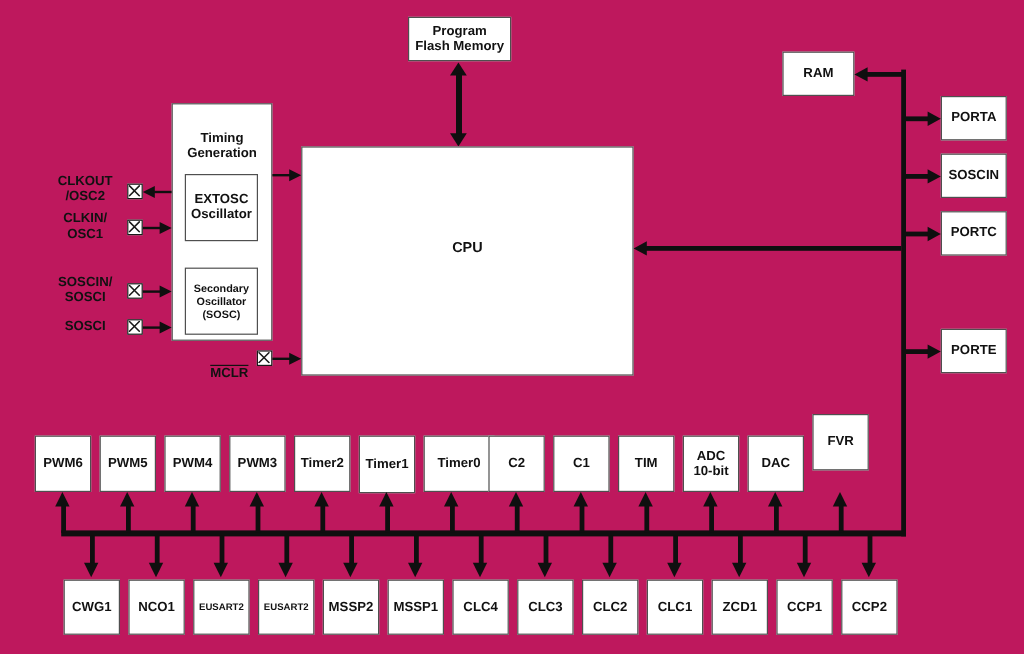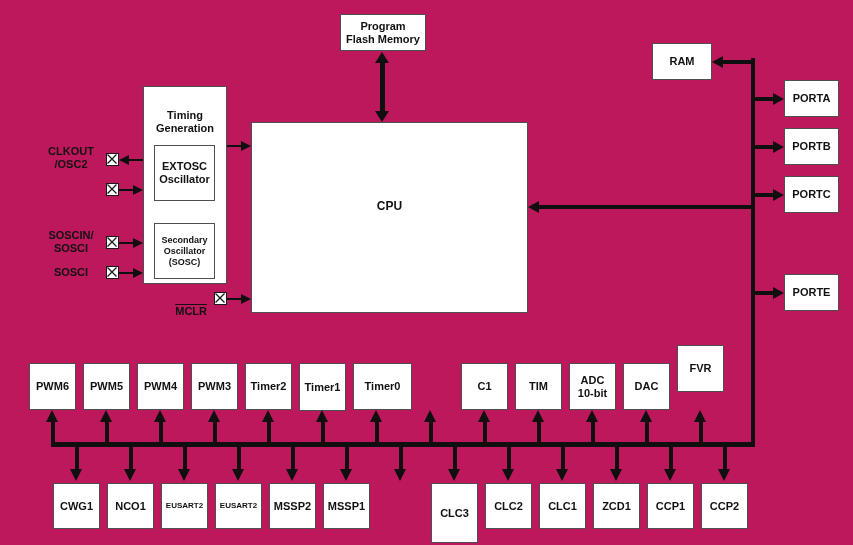--- a/index.html
+++ b/index.html
@@ -73,20 +73,22 @@
   <div class="pinlabel" style="left:26px;top:145px;width:90px">CLKOUT
 /OSC2</div>
   <div class="pin" style="left:106px;top:153px">
     <svg width="10" height="10" viewBox="0 0 10 10">
         <path d="M0.5 0.5 L9.5 9.5 M9.5 0.5 L0.5 9.5" stroke="#1a1a1a" stroke-width="1.3"></path>
       </svg>
   </div>
   <div class="tri tri-left-sm" style="left:119px;top:154.5px"></div>
   <div class="lineH" style="left:128px;top:158.5px;width:15px;height:2px"></div>
 
+  <div class="pinlabel" style="left:26px;top:176px;width:90px">CLKIN/
+OSC1</div>
   <div class="pin" style="left:106px;top:183px">
     <svg width="10" height="10" viewBox="0 0 10 10">
         <path d="M0.5 0.5 L9.5 9.5 M9.5 0.5 L0.5 9.5" stroke="#1a1a1a" stroke-width="1.3"></path>
       </svg>
   </div>
   <div class="lineH" style="left:119px;top:188.5px;width:15px;height:2px"></div>
   <div class="tri tri-right-sm" style="left:133px;top:184.5px"></div>
 
   <div class="pinlabel" style="left:26px;top:229px;width:90px">SOSCIN/
 SOSCI</div>
@@ -124,21 +126,21 @@
 
   <div class="lineV" style="left:751px;top:58px;width:4px;height:389px"></div>
   <div class="lineH" style="left:51px;top:442px;width:704px;height:5px"></div>
 
   <div class="tri tri-left-lg" style="left:528px;top:201px"></div>
   <div class="lineH" style="left:538px;top:205px;width:213px;height:4px"></div>
 
 <div class="box" style="left:784px;top:80px;width:55px;height:37px">PORTA</div>
     <div class="lineH" style="left:755px;top:96.5px;width:19px;height:4px"></div>
     <div class="tri tri-right-lg" style="left:773px;top:92.5px"></div>
-    <div class="box" style="left:784px;top:128px;width:55px;height:37px">PORTB</div>
+    <div class="box" style="left:784px;top:128px;width:55px;height:37px">SOSCIN</div>
     <div class="lineH" style="left:755px;top:144.5px;width:19px;height:4px"></div>
     <div class="tri tri-right-lg" style="left:773px;top:140.5px"></div>
     <div class="box" style="left:784px;top:176px;width:55px;height:37px">PORTC</div>
     <div class="lineH" style="left:755px;top:192.5px;width:19px;height:4px"></div>
     <div class="tri tri-right-lg" style="left:773px;top:188.5px"></div>
     <div class="box" style="left:784px;top:274px;width:55px;height:37px">PORTE</div>
     <div class="lineH" style="left:755px;top:290.5px;width:19px;height:4px"></div>
     <div class="tri tri-right-lg" style="left:773px;top:286.5px"></div>
     <div class="box" style="left:29px;top:363px;width:47px;height:47px">PWM6</div>
     <div class="tri tri-up" style="left:46px;top:410px"></div>
@@ -154,20 +156,21 @@
     <div class="lineV" style="left:212.5px;top:420px;width:4px;height:24px"></div>
     <div class="box" style="left:245px;top:363px;width:47px;height:47px">Timer2</div>
     <div class="tri tri-up" style="left:262px;top:410px"></div>
     <div class="lineV" style="left:266.5px;top:420px;width:4px;height:24px"></div>
     <div class="box" style="left:299px;top:363px;width:47px;height:48px">Timer1</div>
     <div class="tri tri-up" style="left:316px;top:410px"></div>
     <div class="lineV" style="left:320.5px;top:420px;width:4px;height:24px"></div>
     <div class="box" style="left:353px;top:363px;width:59px;height:47px">Timer0</div>
     <div class="tri tri-up" style="left:370px;top:410px"></div>
     <div class="lineV" style="left:374.5px;top:420px;width:4px;height:24px"></div>
+    <div class="box" style="left:407px;top:363px;width:47px;height:47px">C2</div>
     <div class="tri tri-up" style="left:424px;top:410px"></div>
     <div class="lineV" style="left:428.5px;top:420px;width:4px;height:24px"></div>
     <div class="box" style="left:461px;top:363px;width:47px;height:47px">C1</div>
     <div class="tri tri-up" style="left:478px;top:410px"></div>
     <div class="lineV" style="left:482.5px;top:420px;width:4px;height:24px"></div>
     <div class="box" style="left:515px;top:363px;width:47px;height:47px">TIM</div>
     <div class="tri tri-up" style="left:532px;top:410px"></div>
     <div class="lineV" style="left:536.5px;top:420px;width:4px;height:24px"></div>
     <div class="box" style="left:569px;top:363px;width:47px;height:47px">ADC
 10-bit</div>
@@ -190,23 +193,24 @@
     <div class="tri tri-down" style="left:178px;top:469px"></div>
     <div class="box sm" style="left:215px;top:483px;width:47px;height:46px">EUSART2</div>
     <div class="lineV" style="left:236.5px;top:446px;width:4px;height:24px"></div>
     <div class="tri tri-down" style="left:232px;top:469px"></div>
     <div class="box" style="left:269px;top:483px;width:47px;height:46px">MSSP2</div>
     <div class="lineV" style="left:290.5px;top:446px;width:4px;height:24px"></div>
     <div class="tri tri-down" style="left:286px;top:469px"></div>
     <div class="box" style="left:323px;top:483px;width:47px;height:46px">MSSP1</div>
     <div class="lineV" style="left:344.5px;top:446px;width:4px;height:24px"></div>
     <div class="tri tri-down" style="left:340px;top:469px"></div>
+    <div class="box" style="left:377px;top:483px;width:47px;height:46px">CLC4</div>
     <div class="lineV" style="left:398.5px;top:446px;width:4px;height:24px"></div>
     <div class="tri tri-down" style="left:394px;top:469px"></div>
-    <div class="box" style="left:431px;top:483px;width:47px;height:60px">CLC3</div>
+    <div class="box" style="left:431px;top:483px;width:47px;height:46px">CLC3</div>
     <div class="lineV" style="left:452.5px;top:446px;width:4px;height:24px"></div>
     <div class="tri tri-down" style="left:448px;top:469px"></div>
     <div class="box" style="left:485px;top:483px;width:47px;height:46px">CLC2</div>
     <div class="lineV" style="left:506.5px;top:446px;width:4px;height:24px"></div>
     <div class="tri tri-down" style="left:502px;top:469px"></div>
     <div class="box" style="left:539px;top:483px;width:47px;height:46px">CLC1</div>
     <div class="lineV" style="left:560.5px;top:446px;width:4px;height:24px"></div>
     <div class="tri tri-down" style="left:556px;top:469px"></div>
     <div class="box" style="left:593px;top:483px;width:47px;height:46px">ZCD1</div>
     <div class="lineV" style="left:614.5px;top:446px;width:4px;height:24px"></div>

